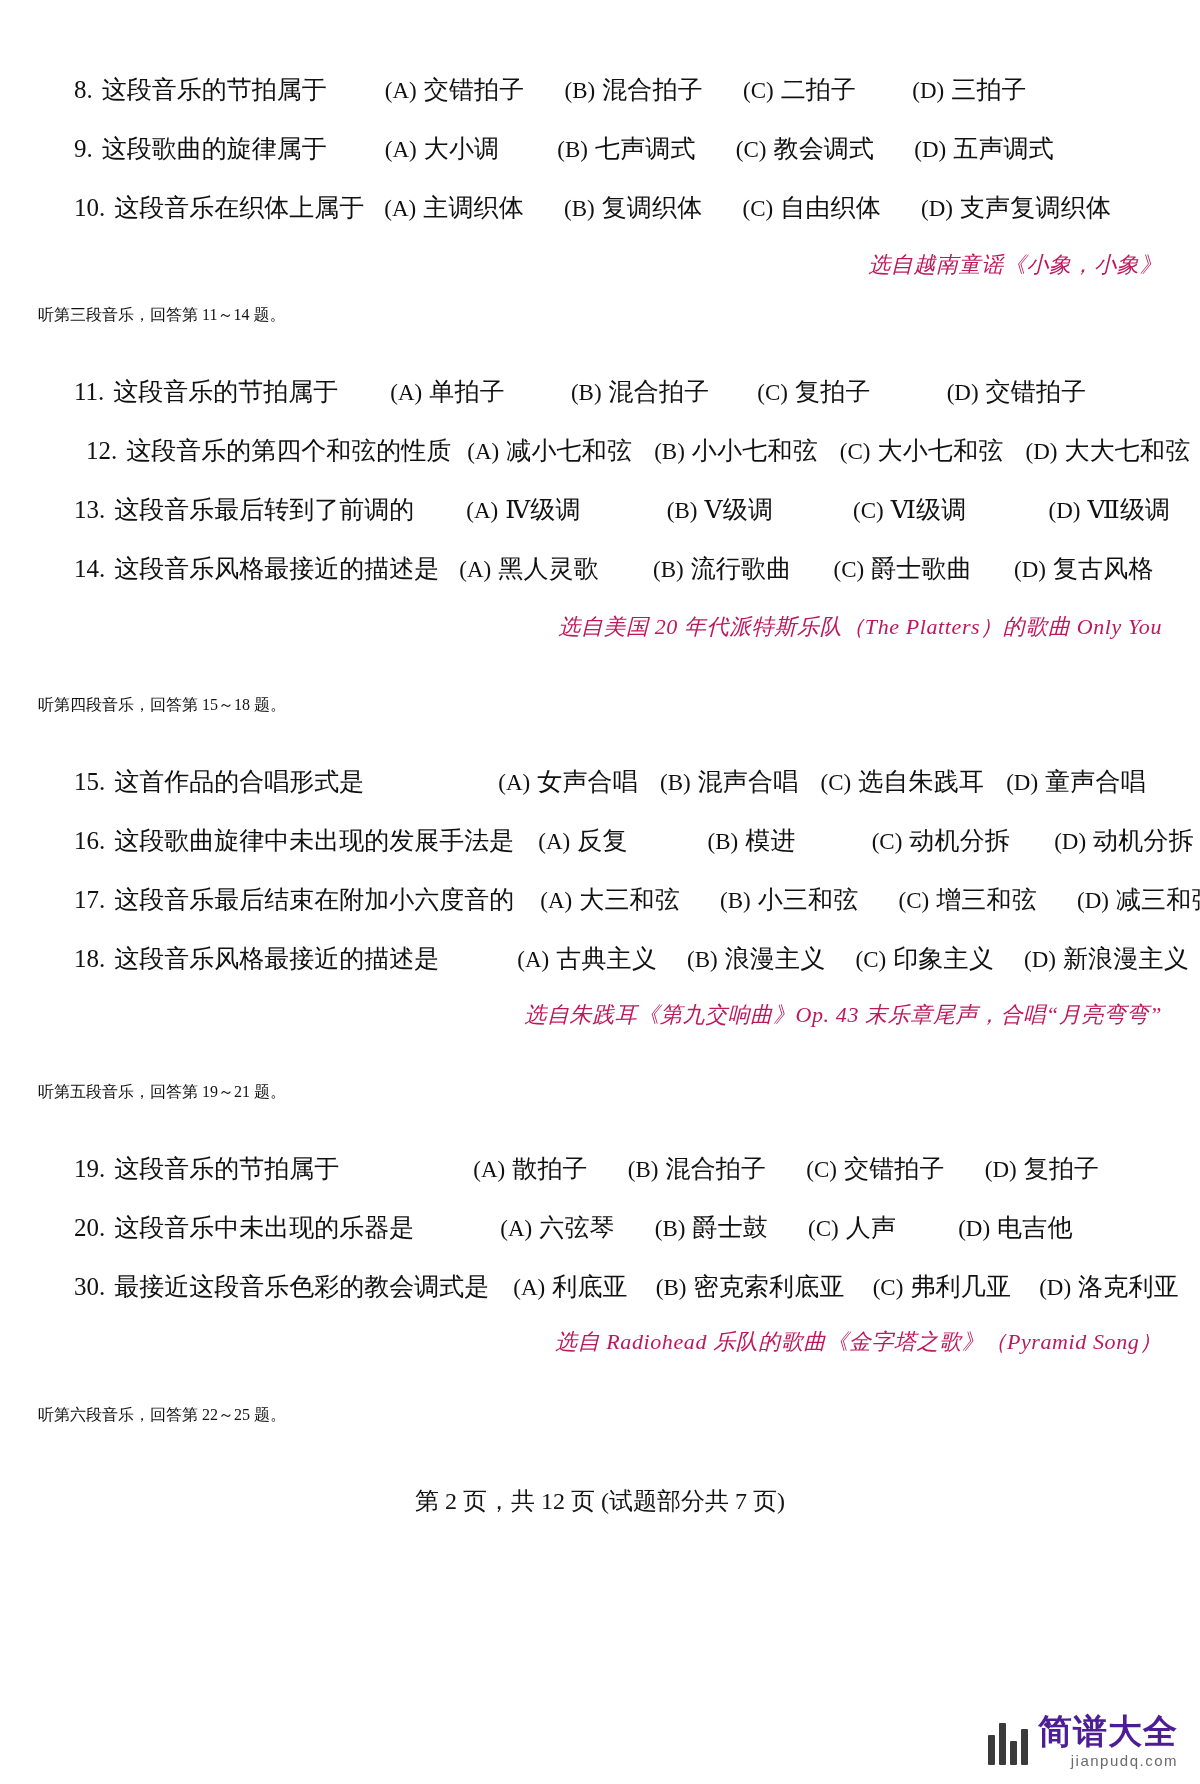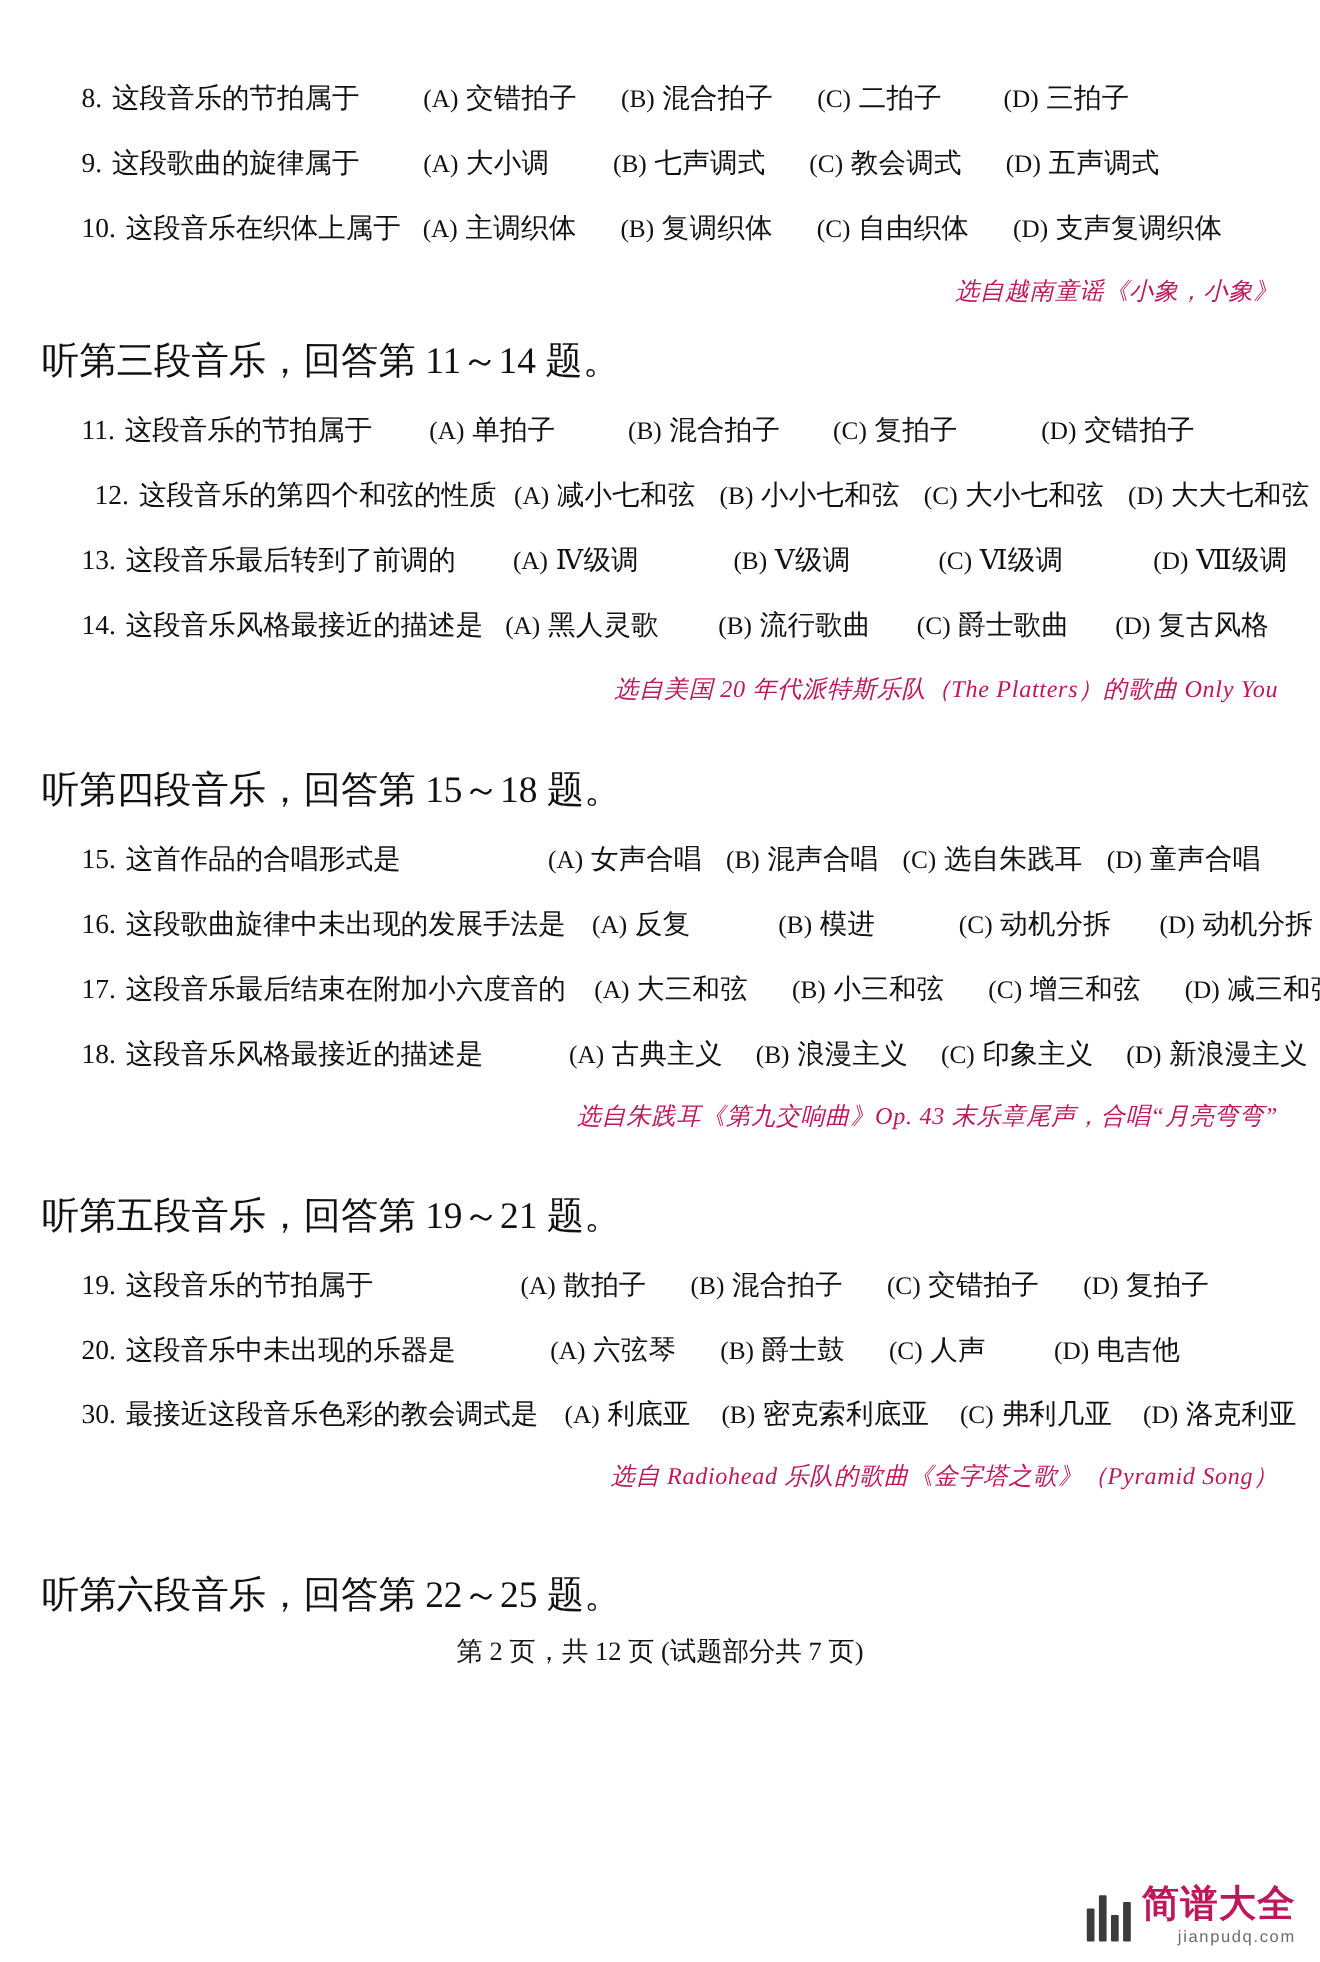--- a/index.html
+++ b/index.html
@@ -44,21 +44,21 @@
     margin-right: 7px;
     font-size: 23px;
   }
   .opt-text {
     letter-spacing: 0.2px;
   }
 
   
   .section-head {
     position: absolute;
-    font-size: 34px;
+    font-size: 16px;
     white-space: nowrap;
     color: #111111;
   }
 
   
   .attribution {
     position: absolute;
     font-size: 22px;
     color: #be185d;
     white-space: nowrap;
@@ -103,21 +103,21 @@
   .wm-bar.b3 { height: 24px; }
   .wm-bar.b4 { height: 36px; }
   .wm-text {
     display: flex;
     flex-direction: column;
     line-height: 1;
   }
   .wm-cn {
     font-size: 34px;
     font-weight: bold;
-    color: #be185d;
+    color: #4c1d95;
     font-family: "DejaVu Sans", "Liberation Sans", sans-serif;
     letter-spacing: 1px;
   }
   .wm-en {
     font-size: 15px;
     color: #6a6a6a;
     font-family: "Liberation Sans", "DejaVu Sans", sans-serif;
     letter-spacing: 1.5px;
     margin-top: 5px;
     text-align: right;
@@ -429,21 +429,21 @@
       <span class="opt-text">弗利几亚</span>
     </span>
     <span class="opt" style="margin-left:28px;">
       <span class="opt-key">(D)</span>
       <span class="opt-text">洛克利亚</span>
     </span>
   </div>
 
   <div class="attribution" style="right:38px; top:1327px;">选自 Radiohead 乐队的歌曲《金字塔之歌》（Pyramid Song）</div>
 
-  <div class="section-head" style="left:38px; top:1405px;margin-top:22px;">听第六段音乐，回答第 22～25 题。</div>
+  <div class="section-head" style="left:38px; top:1405px;">听第六段音乐，回答第 22～25 题。</div>
 
   <div class="footer" style="top:1485px;">第 2 页，共 12 页 (试题部分共 7 页)</div>
 
   <div class="watermark">
     <div class="wm-mark">
       <span class="wm-bar b1"></span>
       <span class="wm-bar b2"></span>
       <span class="wm-bar b3"></span>
       <span class="wm-bar b4"></span>
     </div>

